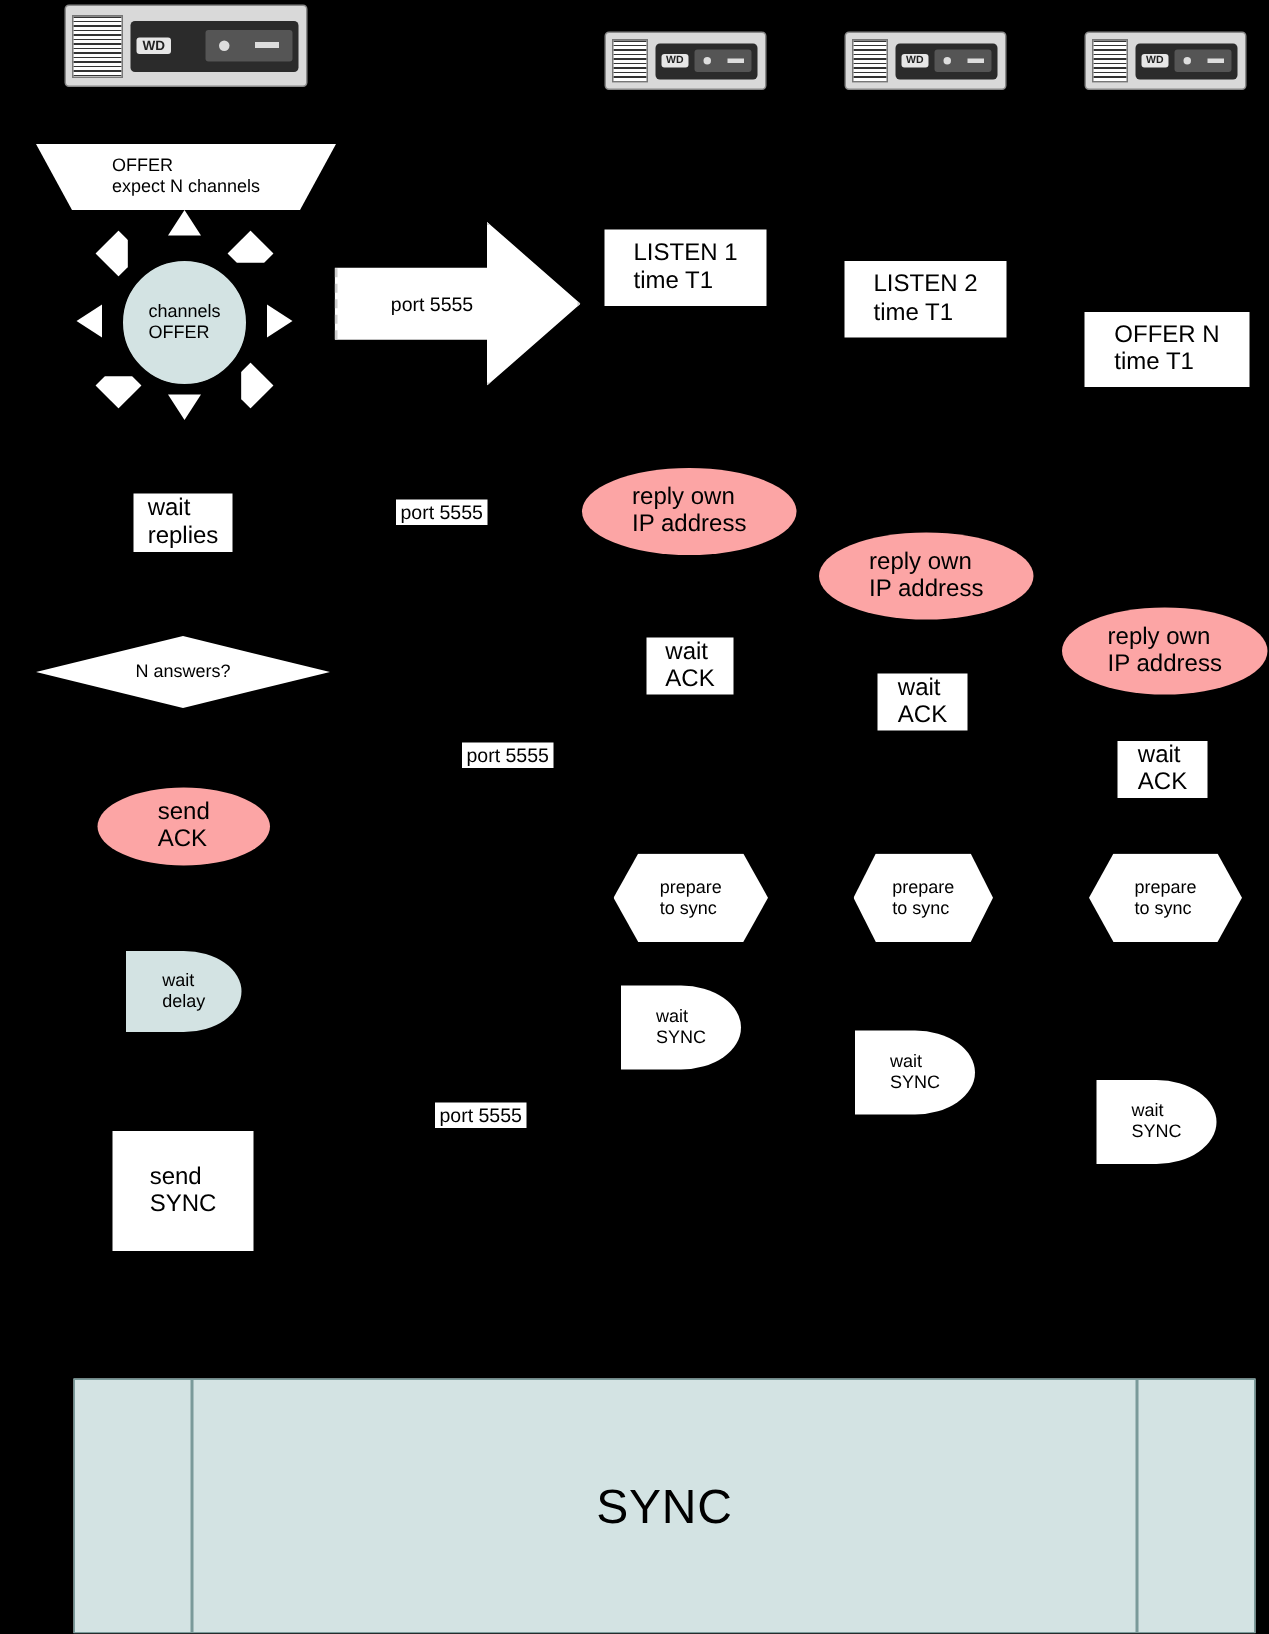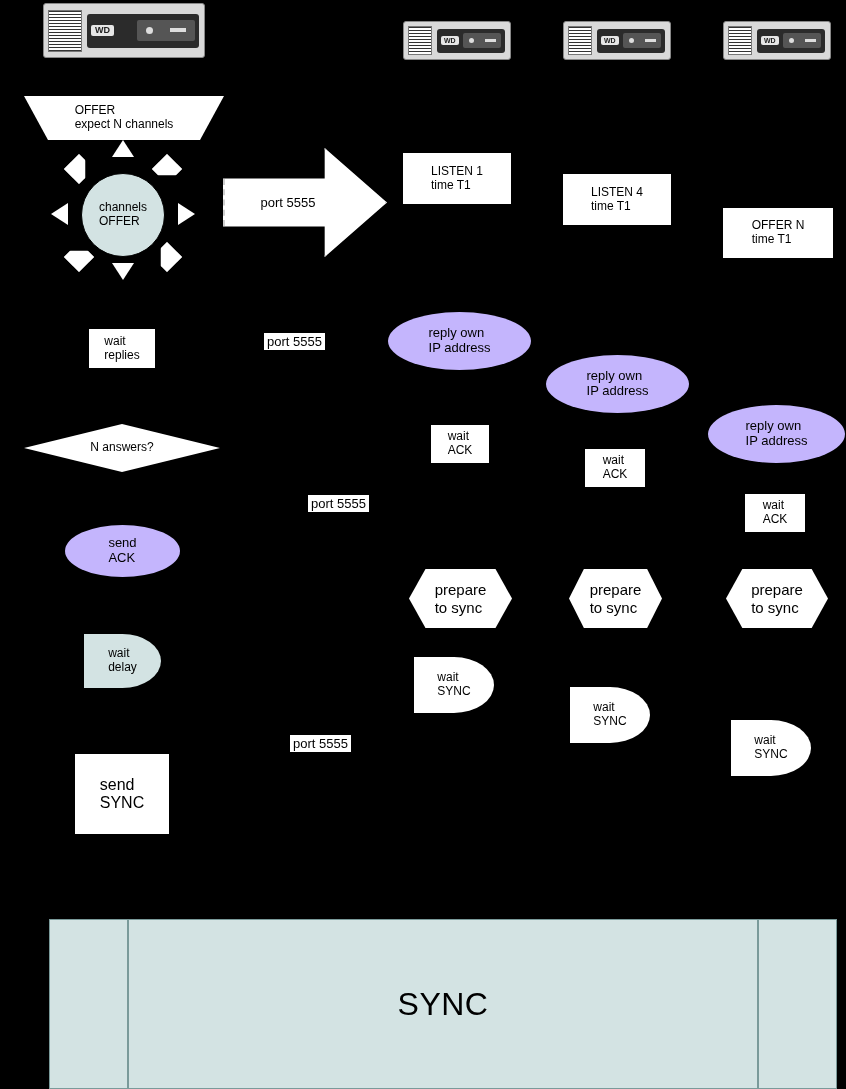--- a/index.html
+++ b/index.html
@@ -117,56 +117,56 @@
     display: flex; align-items: center; justify-content: center;
   }
   .big-arrow-label {
     font-size: 13px; color: #000; margin-right: 34px;
   }
 
   
   .rect {
     background: #ffffff;
     display: flex; align-items: center; justify-content: center;
-    font-size: 12px; color: #000;
+    font-size: 16px; color: #000;
     box-sizing: border-box;
   }
 
   
   .tag {
     background: #ffffff;
     color: #000;
     font-size: 13px;
     padding: 1px 3px;
     white-space: nowrap;
   }
 
   
   .ellipse {
-    background: #c4b5fd;
+    background: #fca5a5;
     border-radius: 50%;
     display: flex; align-items: center; justify-content: center;
-    font-size: 13px; color: #000;
+    font-size: 16px; color: #000;
     box-sizing: border-box;
   }
 
   
   .diamond {
     background: #ffffff;
     clip-path: polygon(50% 0, 100% 50%, 50% 100%, 0 50%);
     display: flex; align-items: center; justify-content: center;
     font-size: 12px; color: #000;
   }
 
   
   .hexagon {
     background: #ffffff;
     clip-path: polygon(16% 0, 84% 0, 100% 50%, 84% 100%, 16% 100%, 0 50%);
     display: flex; align-items: center; justify-content: center;
-    font-size: 15px; color: #000;
+    font-size: 12px; color: #000;
   }
 
   
   .dshape {
     background: #d3e3e3;
     border-radius: 0 50% 50% 0 / 0 50% 50% 0;
     display: flex; align-items: center; justify-content: center;
     font-size: 12px; color: #000;
   }
   .dshape-white {
@@ -259,21 +259,21 @@
 
   <div class="abs burst-circle shape-text" style="left:81px; top:173px;">channels
 OFFER</div>
 
   <div class="abs big-arrow" style="left:223px; top:148px;">
     <span class="big-arrow-label">port 5555</span>
   </div>
 
   <div class="abs rect shape-text" style="left:403px; top:153px; width:108px; height:51px;">LISTEN 1
 time T1</div>
-  <div class="abs rect shape-text" style="left:563px; top:174px; width:108px; height:51px;">LISTEN 4
+  <div class="abs rect shape-text" style="left:563px; top:174px; width:108px; height:51px;">LISTEN 2
 time T1</div>
   <div class="abs rect shape-text" style="left:723px; top:208px; width:110px; height:50px;">OFFER N
 time T1</div>
 
   <div class="abs rect shape-text" style="left:89px; top:329px; width:66px; height:39px;">wait
 replies</div>
 
   <div class="abs tag" style="left:264px; top:333px;">port 5555</div>
 
   <div class="abs ellipse shape-text" style="left:388px; top:312px; width:143px; height:58px;">reply own

